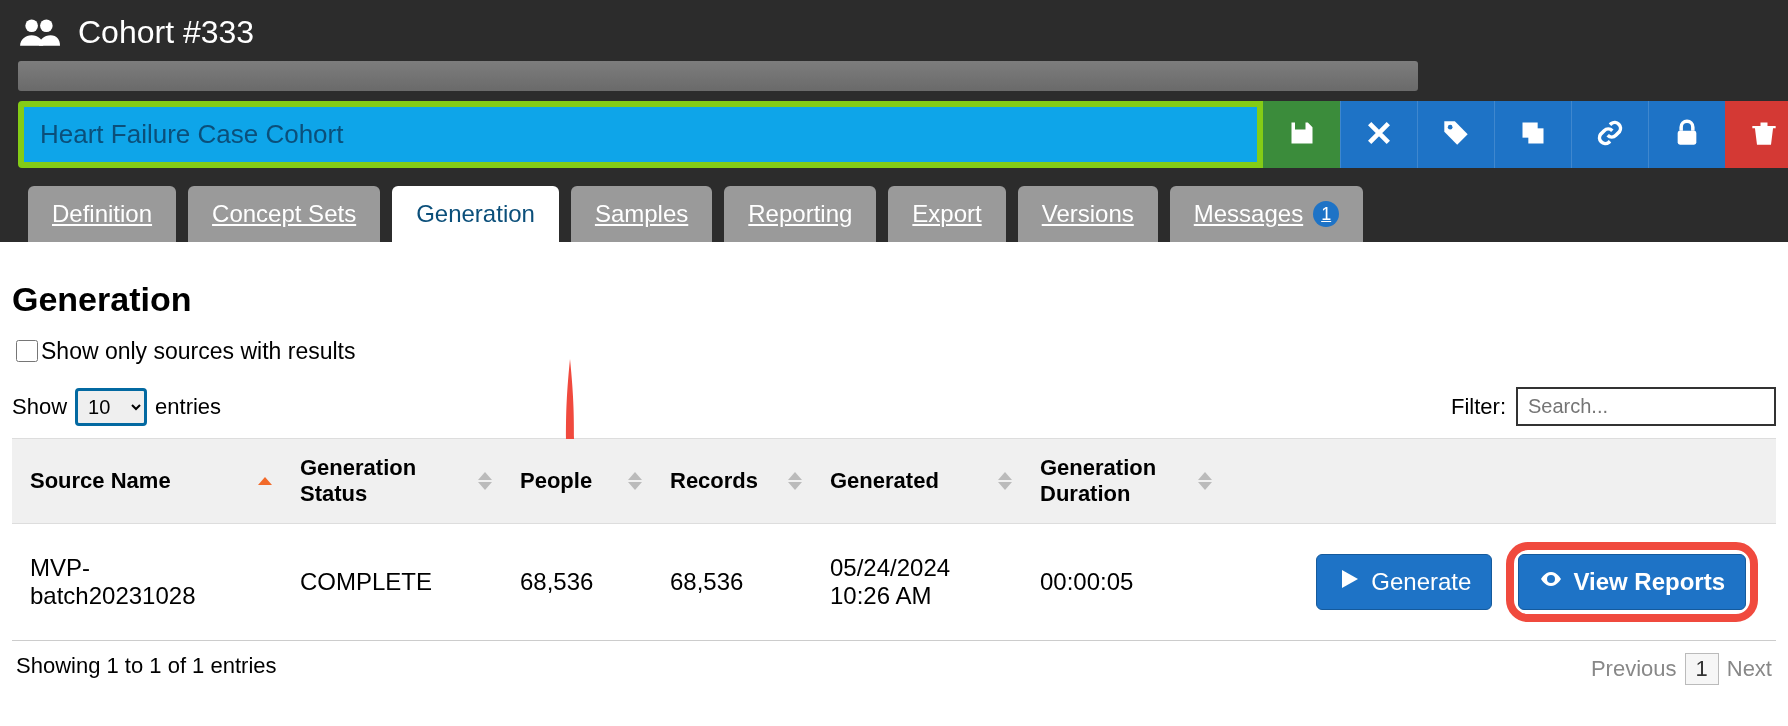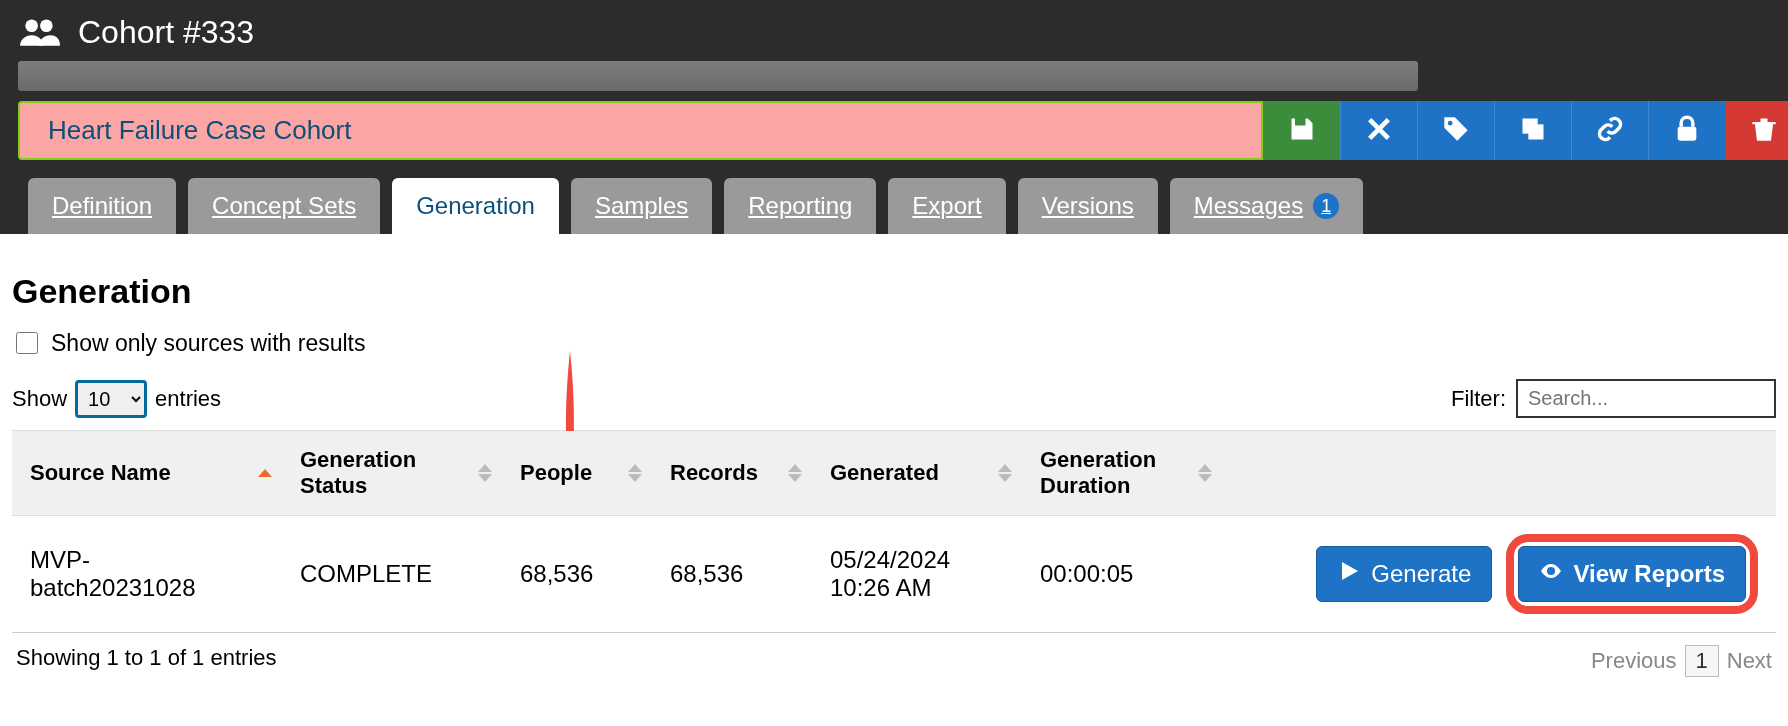--- a/index.html
+++ b/index.html
@@ -8,41 +8,41 @@
 
   
   .topband { background:#2c2c2c; color:#fff; padding:0 18px 0 18px; }
   .title-row { display:flex; align-items:center; gap:18px; padding:14px 0 10px 0; }
   .title-row .icon { fill:#fff; }
   .title-text { font-size:32px; font-weight:400; color:#ffffff; }
 
   .blurbar { height:30px; width:1400px; background:linear-gradient(#7d7d7d,#6a6a6a); border-radius:3px; margin-bottom:10px; filter:blur(0.5px);}
 
   .name-row { display:flex; align-items:stretch; gap:0; padding-bottom:18px;}
-  .name-input { flex:0 0 1245px; background:#fca5a5; border:2px solid #84cc16; border-radius:4px 0 0 4px; padding:12px 28px; font-size:26px; color:#0b4f7a; }
+  .name-input { flex:0 0 1245px; background:#0ea5e9; border:6px solid #84cc16; border-radius:4px 0 0 4px; padding:12px 16px; font-size:26px; color:#0b4f7a; }
   .btnrow { display:flex; }
   .iconbtn { width:77px; display:flex; align-items:center; justify-content:center; color:#fff; }
   .iconbtn svg { width:28px; height:28px; fill:#fff; }
   .iconbtn.green { background:#3b8c3b; }
   .iconbtn.blue  { background:#1e73c6; border-left:1px solid rgba(255,255,255,.15);}
   .iconbtn.red   { background:#d43934; border-radius:0 4px 4px 0;}
   .iconbtn.green{ border-radius:0;}
   .iconbtn:first-child.green{ border-left:none;}
 
   
   .tabs { display:flex; gap:12px; padding:0 0 0 10px;text-decoration:underline;}
   .tab { background:#9a9a9a; color:#fff; font-size:24px; padding:14px 24px; border-radius:6px 6px 0 0; display:flex; align-items:center; gap:10px;}
   .tab.active { background:#fff; color:#0b4f7a; }
   .badge { background:#1e73c6; color:#fff; font-size:18px; min-width:26px; height:26px; border-radius:13px; display:inline-flex; align-items:center; justify-content:center; padding:0 6px;}
 
   
   .content { padding:20px 12px 20px 12px; }
   h2.section { font-size:34px; margin:18px 0 18px 0; }
 
-  .chkrow { display:flex; align-items:center; gap:10px; font-size:23px; margin-bottom:22px;}
+  .chkrow { display:flex; align-items:center; font-size:23px; margin-bottom:22px;}
   .chkrow input { width:22px; height:22px; }
 
   .table-controls { display:flex; align-items:center; justify-content:space-between; font-size:22px; margin-bottom:12px;}
   .table-controls .left { display:flex; align-items:center; gap:8px;}
   .table-controls select { font-size:20px; padding:4px 6px; border:3px solid #0369a1; border-radius:4px; }
   .table-controls .right { display:flex; align-items:center; gap:10px; }
   .filter-input { width:260px; font-size:20px; padding:6px 10px; border:2px solid #333; }
 
   table.data { width:100%; border-collapse:collapse; }
   table.data thead th { background:#f0f0f0; text-align:left; font-size:22px; font-weight:700; padding:16px 18px; border-top:1px solid #ddd; border-bottom:1px solid #ddd; position:relative;}

